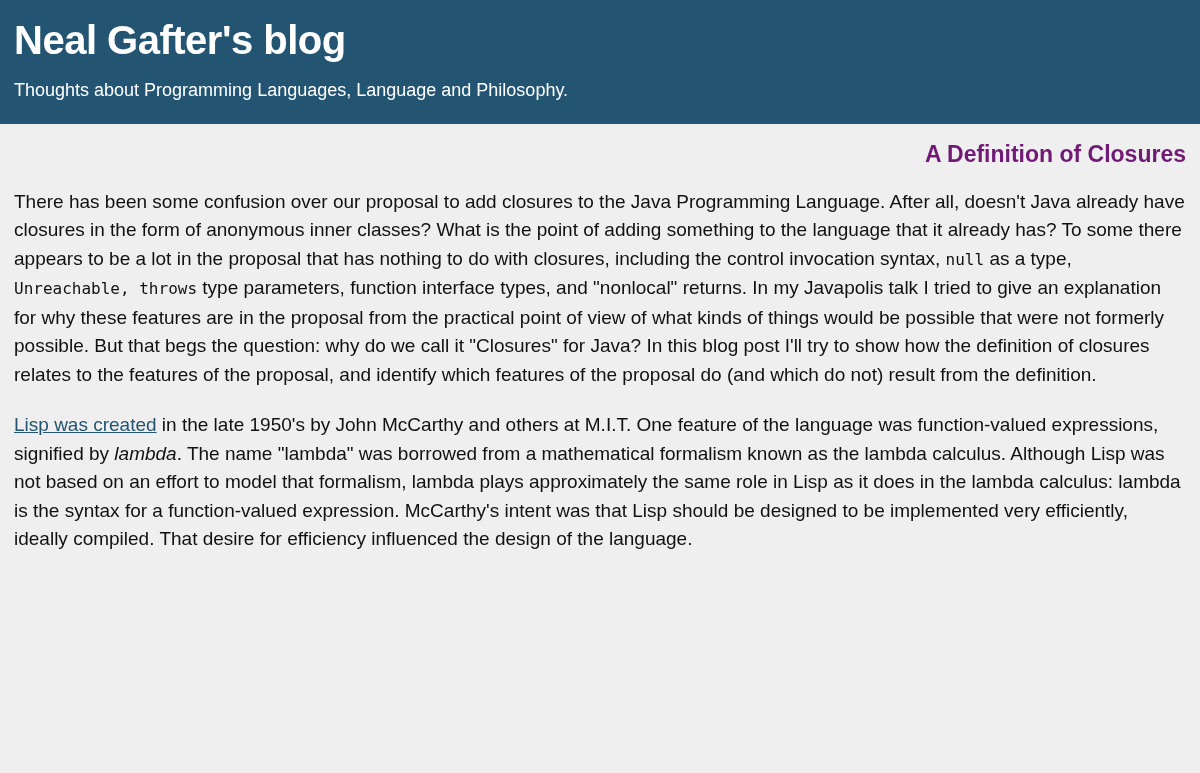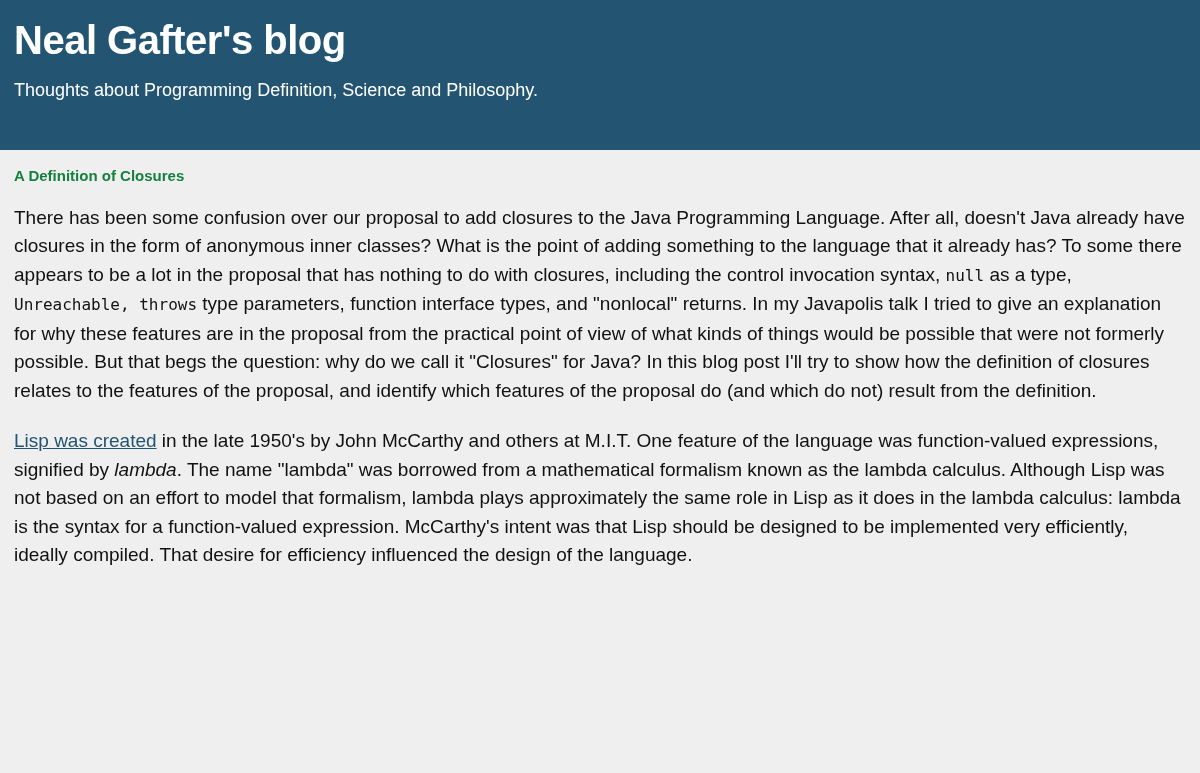--- a/index.html
+++ b/index.html
@@ -11,21 +11,21 @@
     height: 773px;
     background: #efefef;
     font-family: "Liberation Sans", sans-serif;
     color: #111111;
     overflow: hidden;
   }
   .blog-header {
     background: #235572;
     color: #ffffff;
     padding: 18px 14px 20px 14px;
-    height: 150px;
+    height: 124px;
     box-sizing: border-box;
   }
   .blog-title {
     font-size: 40px;
     font-weight: bold;
     line-height: 1.1;
     margin: 0 0 18px 0;
     letter-spacing: -0.5px;
   }
   .blog-description {
@@ -37,25 +37,26 @@
   .post-area {
     padding: 16px 14px 0 14px;
   }
   .post-date {
     color: #555555;
     font-size: 19px;
     margin: 0 0 2px 0;
     line-height: 1.4;
   }
   .post-title {
-    font-size: 15px;
+    font-size: 23px;
     font-weight: bold;
     margin: 0 0 18px 0;
-    color: #15803d;
+    color: #701a75;
     line-height: 1.3;
+    text-align: right;
   }
   .post-body p {
     font-size: 19px;
     line-height: 28.5px;
     margin: 0 0 22px 0;
     color: #111111;
   }
   .post-body p:last-child {
     margin-bottom: 16px;
   }
@@ -69,21 +70,21 @@
   }
   em {
     font-style: italic;
   }
 </style>
 </head>
 <body>
 
 <div class="blog-header">
   <h1 class="blog-title">Neal Gafter's blog</h1>
-  <p class="blog-description">Thoughts about Programming Definition, Science and Philosophy.</p>
+  <p class="blog-description">Thoughts about Programming Languages, Language and Philosophy.</p>
 </div>
 
 <div class="post-area">
   <h2 class="post-title">A Definition of Closures</h2>
 
   <div class="post-body">
     <p><span>There has been some confusion over our proposal to add closures to the Java Programming Language. After all, doesn't Java already have closures in the form of anonymous inner classes? What is the point of adding something to the language that it already has? To some there appears to be a lot in the proposal that has nothing to do with closures, including the control invocation syntax, </span><code class="code">null</code><span> as a type, </span><code class="code">Unreachable, throws</code><span> type parameters, function interface types, and "nonlocal" returns. In my Javapolis talk I tried to give an explanation for why these features are in the proposal from the practical point of view of what kinds of things would be possible that were not formerly possible. But that begs the question: why do we call it "Closures" for Java? In this blog post I'll try to show how the definition of closures relates to the features of the proposal, and identify which features of the proposal do (and which do not) result from the definition.</span></p>
 
 
     <p><a class="post-link" href="#">Lisp was created</a><span> in the late 1950's by John McCarthy and others at M.I.T. One feature of the language was function-valued expressions, signified by </span><em>lambda</em><span>. The name "lambda" was borrowed from a mathematical formalism known as the lambda calculus. Although Lisp was not based on an effort to model that formalism, lambda plays approximately the same role in Lisp as it does in the lambda calculus: lambda is the syntax for a function-valued expression. McCarthy's intent was that Lisp should be designed to be implemented very efficiently, ideally compiled. That desire for efficiency influenced the design of the language.</span></p>

